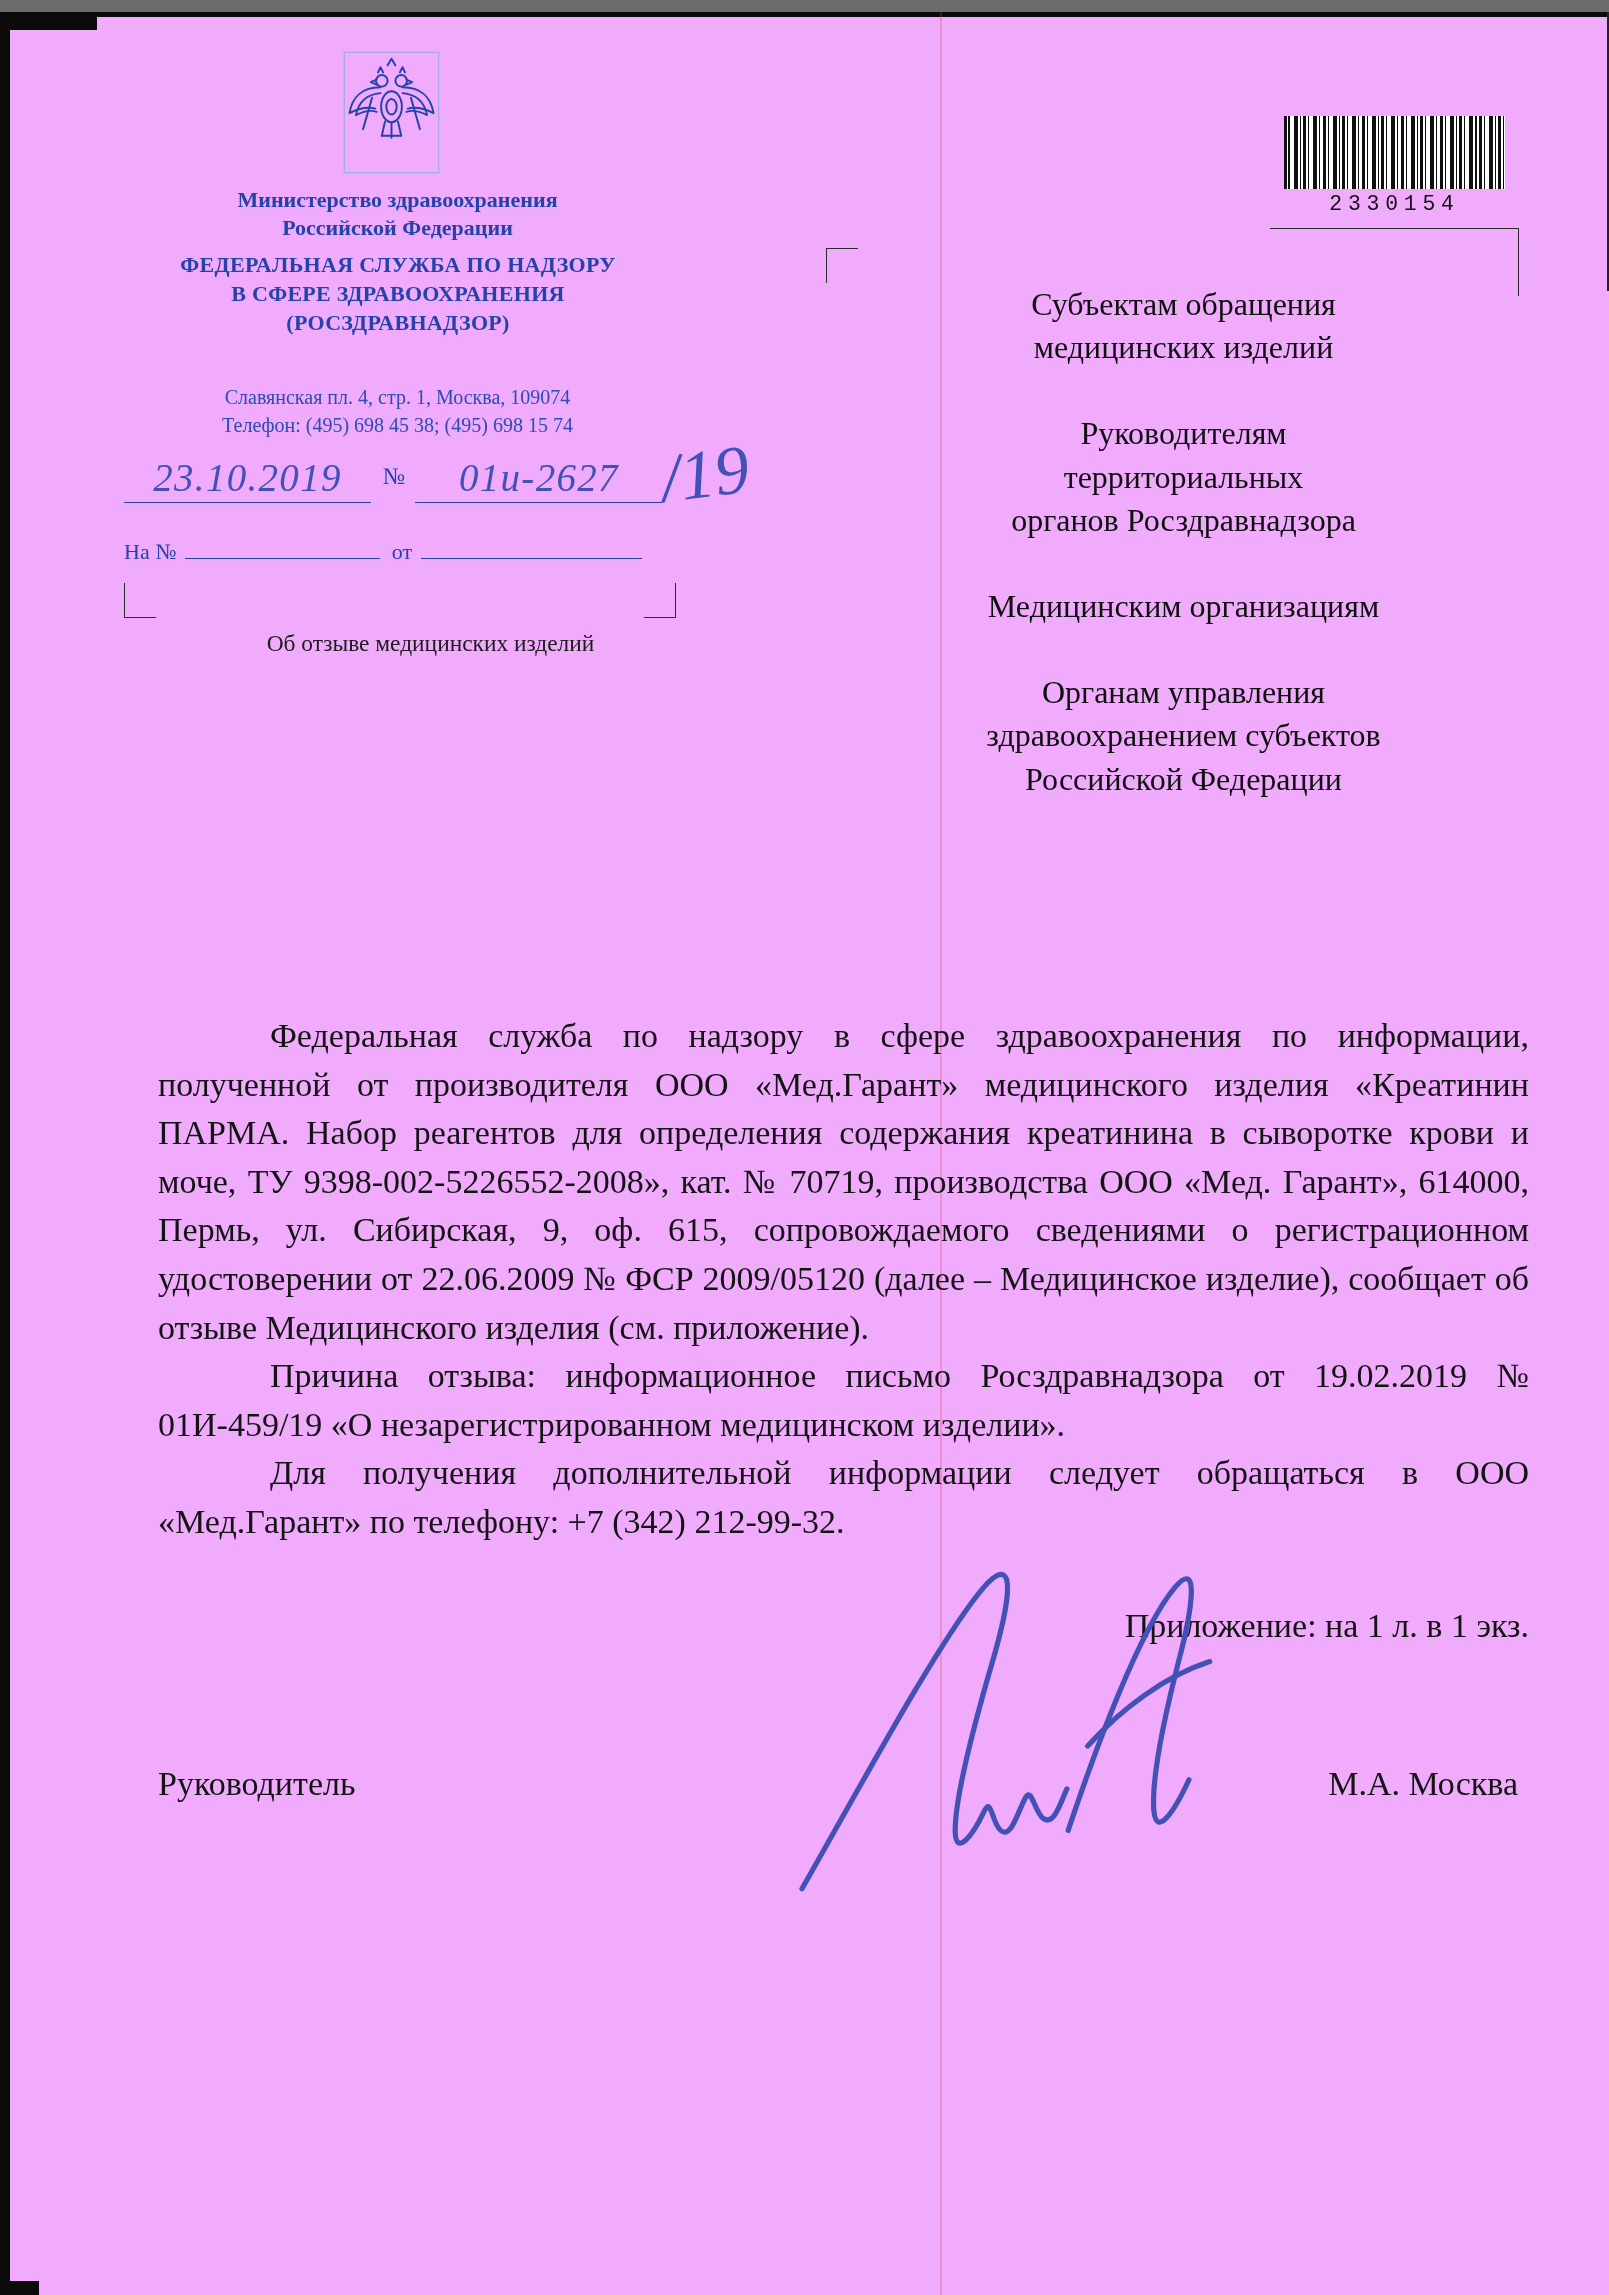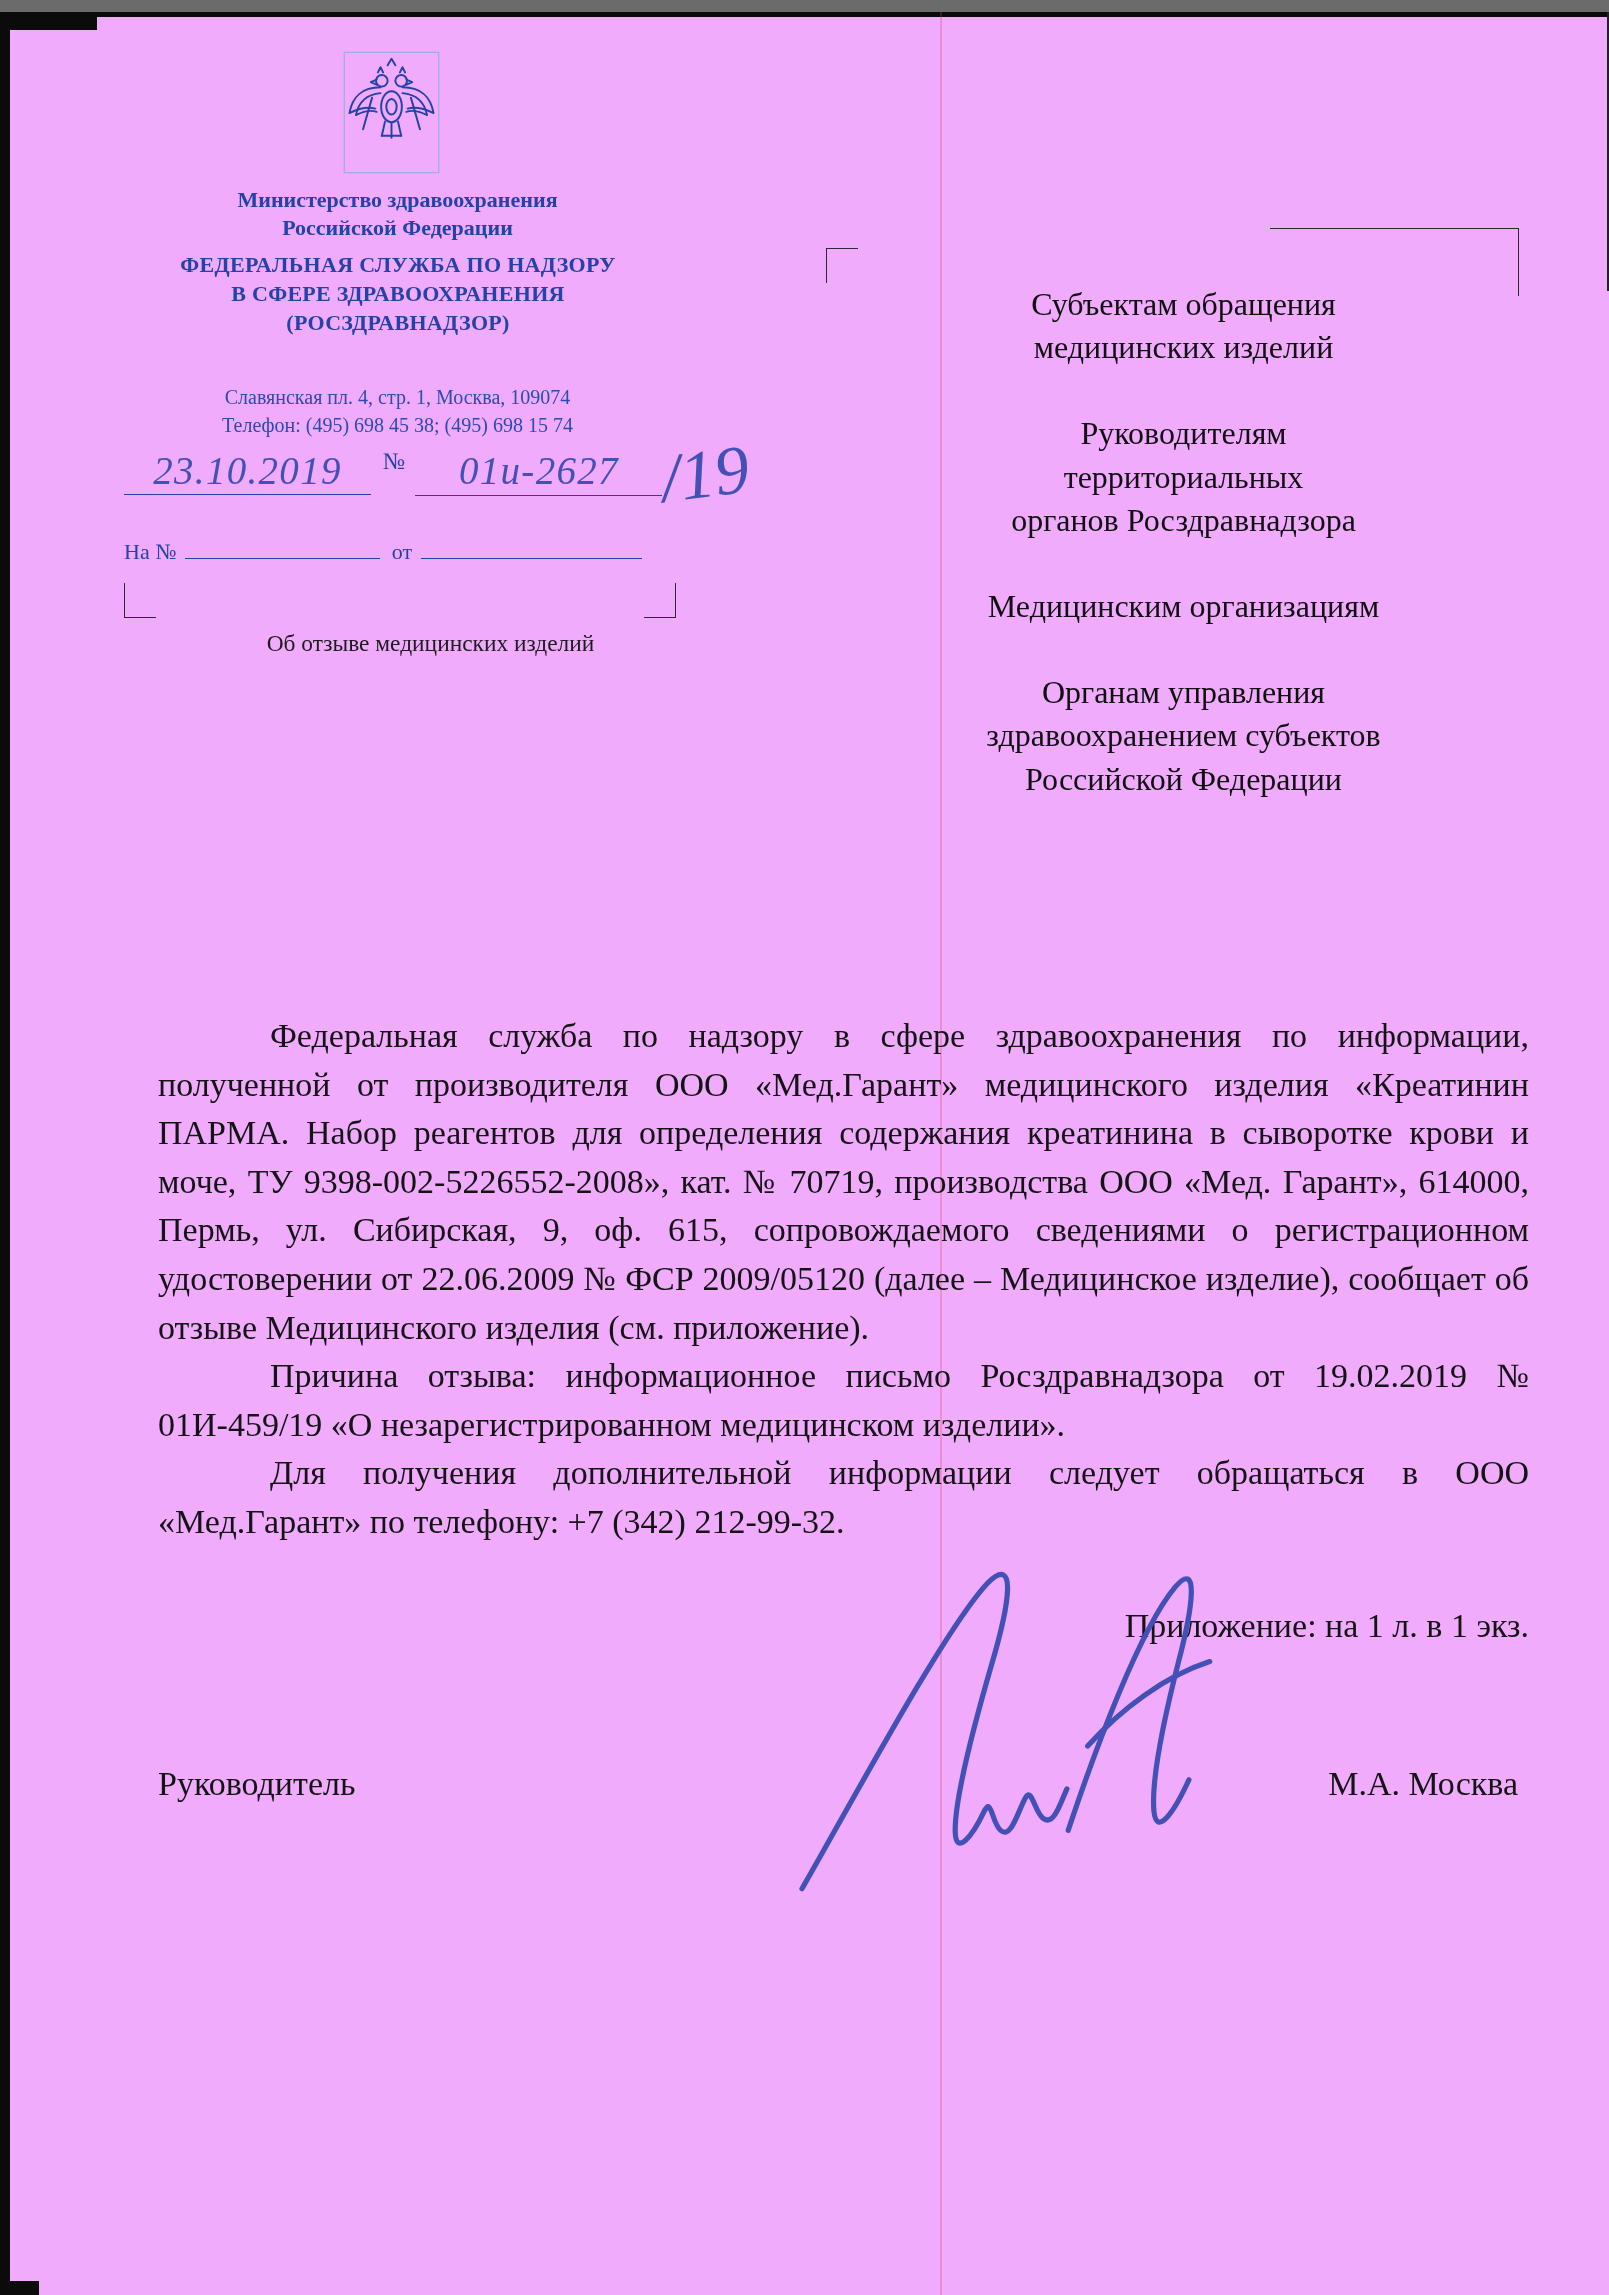--- a/index.html
+++ b/index.html
@@ -35,21 +35,21 @@
     font-size:22px; line-height:1.32; letter-spacing:0.3px; white-space:pre-line;
   }
   .hdr-contacts {
     position:absolute; left:123px; top:371px; width:549px;
     text-align:center; color:#2a4cb3; font-size:20px; line-height:1.4;
   }
 
   
   .ref-row {
     position:absolute; left:124px; top:436px; width:714px;
-    display:flex; align-items:flex-start;
+    display:flex; align-items:center;
   }
   .hw { font-style:italic; color:#4350b6; letter-spacing:1.3px; }
   .hw-date {
     width:247px; border-bottom:1.9px solid #2442a8;
     font-size:39px; text-align:center; padding-bottom:1.3px;
   }
   .no-sign { color:#2442a8; font-size:23.4px; margin:0 10.4px 5.2px 11.7px; }
   .hw-num {
     width:247px; border-bottom:1.9px solid #2442a8;
     font-size:39px; text-align:center; padding-bottom:2px;
@@ -175,20 +175,24 @@
     <span>На №</span><span class="fill-line fill-1"></span><span>от</span><span class="fill-line fill-2"></span>
   </div>
 
   <div class="mark mark-center-top"></div>
   <div class="mark mark-bl"></div>
   <div class="mark mark-br"></div>
   <div class="mark barcode-bracket"></div>
 
   <div class="subject">Об отзыве медицинских изделий</div>
 
+  <div class="barcode-wrap">
+    <div class="barcode"></div>
+    <div class="barcode-number">2330154</div>
+  </div>
 
   <div class="recipients">
     <p>Субъектам обращения
 медицинских изделий</p>
     <p>Руководителям
 территориальных
 органов Росздравнадзора</p>
     <p>Медицинским организациям</p>
     <p>Органам управления
 здравоохранением субъектов

